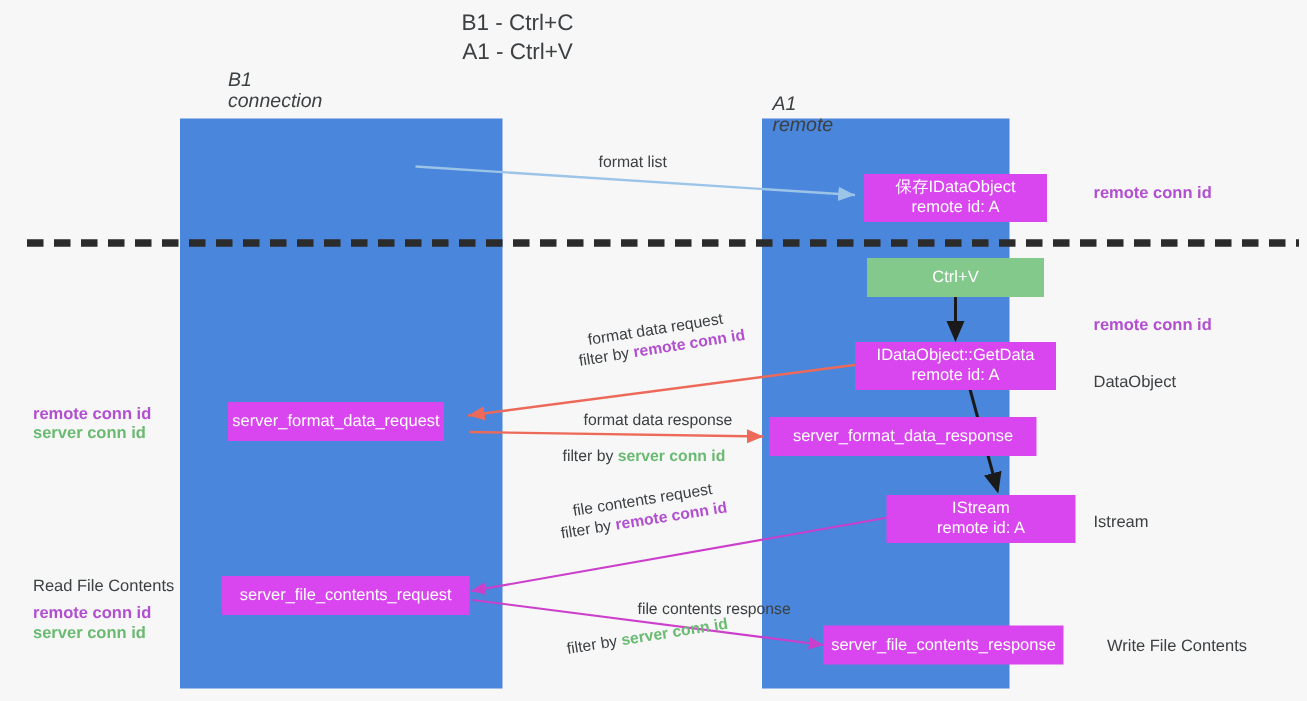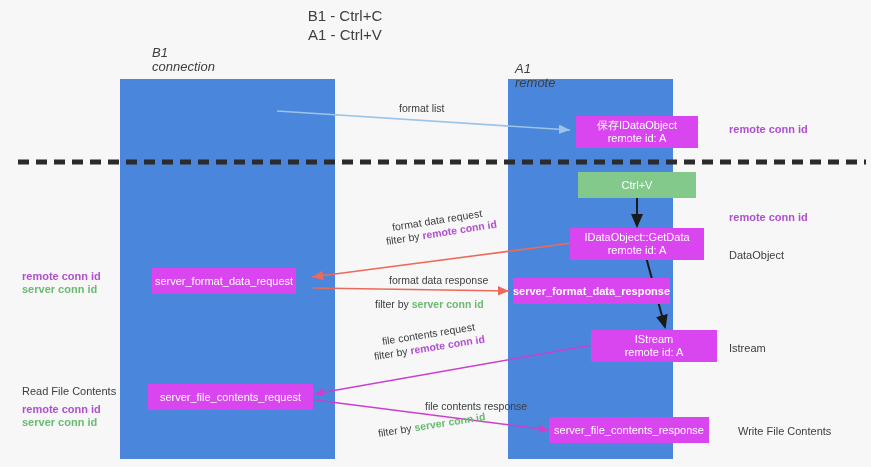--- a/index.html
+++ b/index.html
@@ -148,21 +148,21 @@
 
   <div class="node green" style="left:578px; top:172px; width:118px; height:26px;">Ctrl+V</div>
 
   <div class="node orange" style="left:570px; top:228px; width:134px; height:32px; flex-direction:column;">
     <span>IDataObject::GetData</span>
     <span>remote id: A</span>
   </div>
 
   <div class="node orange" style="left:152px; top:268px; width:144px; height:26px;">server_format_data_request</div>
 
-  <div class="node orange" style="left:513px; top:278px; width:157px; height:26px;font-weight:bold;">server_format_data_response</div>
+  <div class="node orange" style="left:513px; top:278px; width:178px; height:26px;">server_format_data_response</div>
 
   <div class="node orange" style="left:591px; top:330px; width:126px; height:32px; flex-direction:column;">
     <span>IStream</span>
     <span>remote id: A</span>
   </div>
 
   <div class="node orange" style="left:148px; top:384px; width:165px; height:26px;">server_file_contents_request</div>
 
   <div class="node orange" style="left:549px; top:417px; width:160px; height:26px;">server_file_contents_response</div>
 

